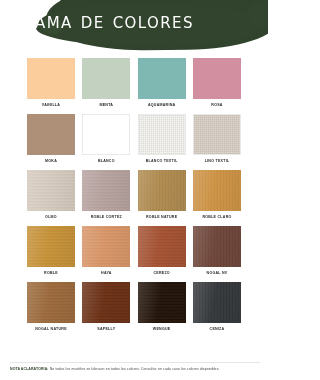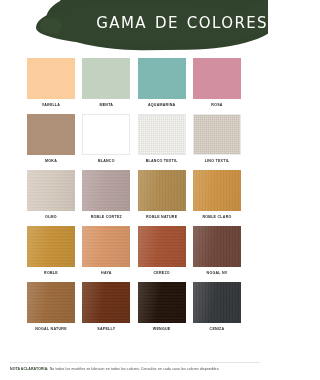--- a/index.html
+++ b/index.html
@@ -53,21 +53,21 @@
     position: absolute;
     left: 40px; top: 18px;
     width: 22px; height: 16px;
     background: #3a4c34;
     border-radius: 40% 60% 30% 70% / 50% 40% 60% 50%;
     opacity: .75;
   }
   .header-title {
     position: absolute;
     left: 0; right: 0; top: 9px;
-    text-align: right;
+    text-align: left;
     padding-left: 22px;
     color: #ffffff;
     font-family: "DejaVu Sans", sans-serif;
     font-size: 21px;
     font-weight: 400;
     letter-spacing: 1.4px;
     font-variant: small-caps;
     text-transform: lowercase;
     white-space: nowrap;
     z-index: 3;

